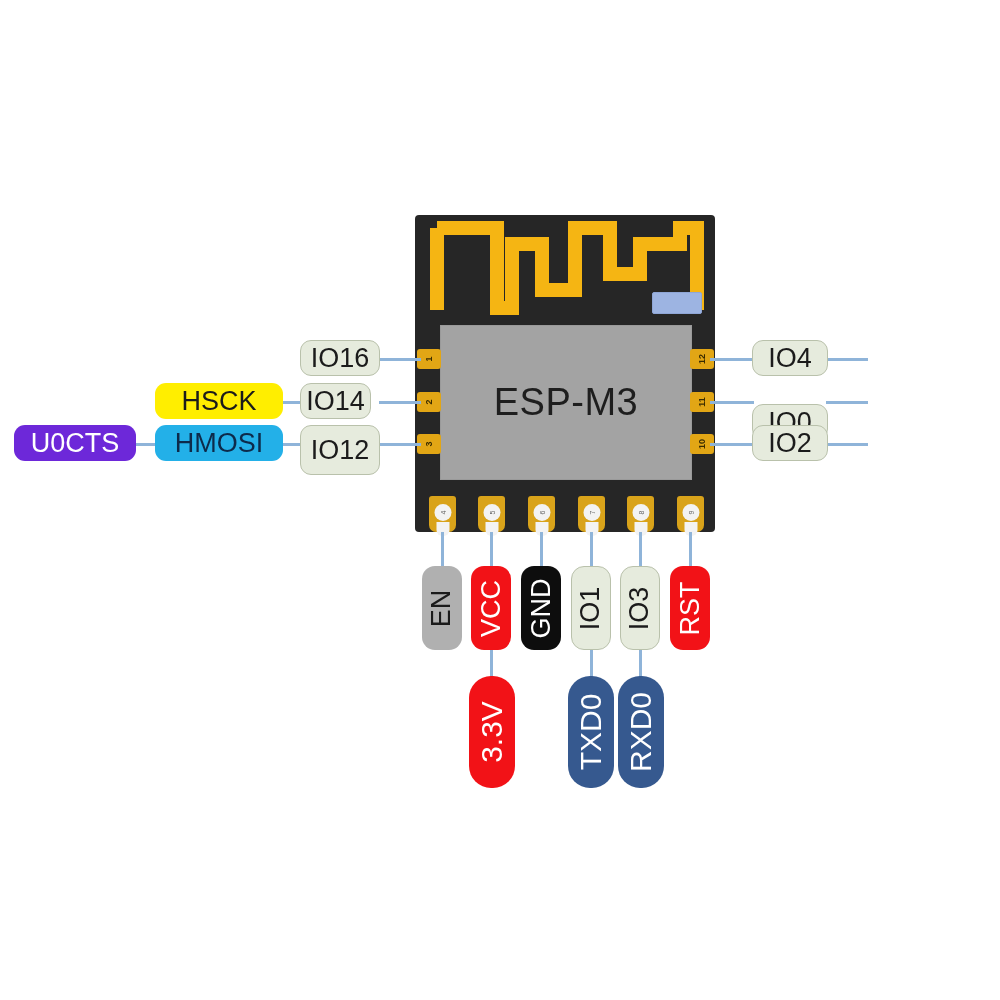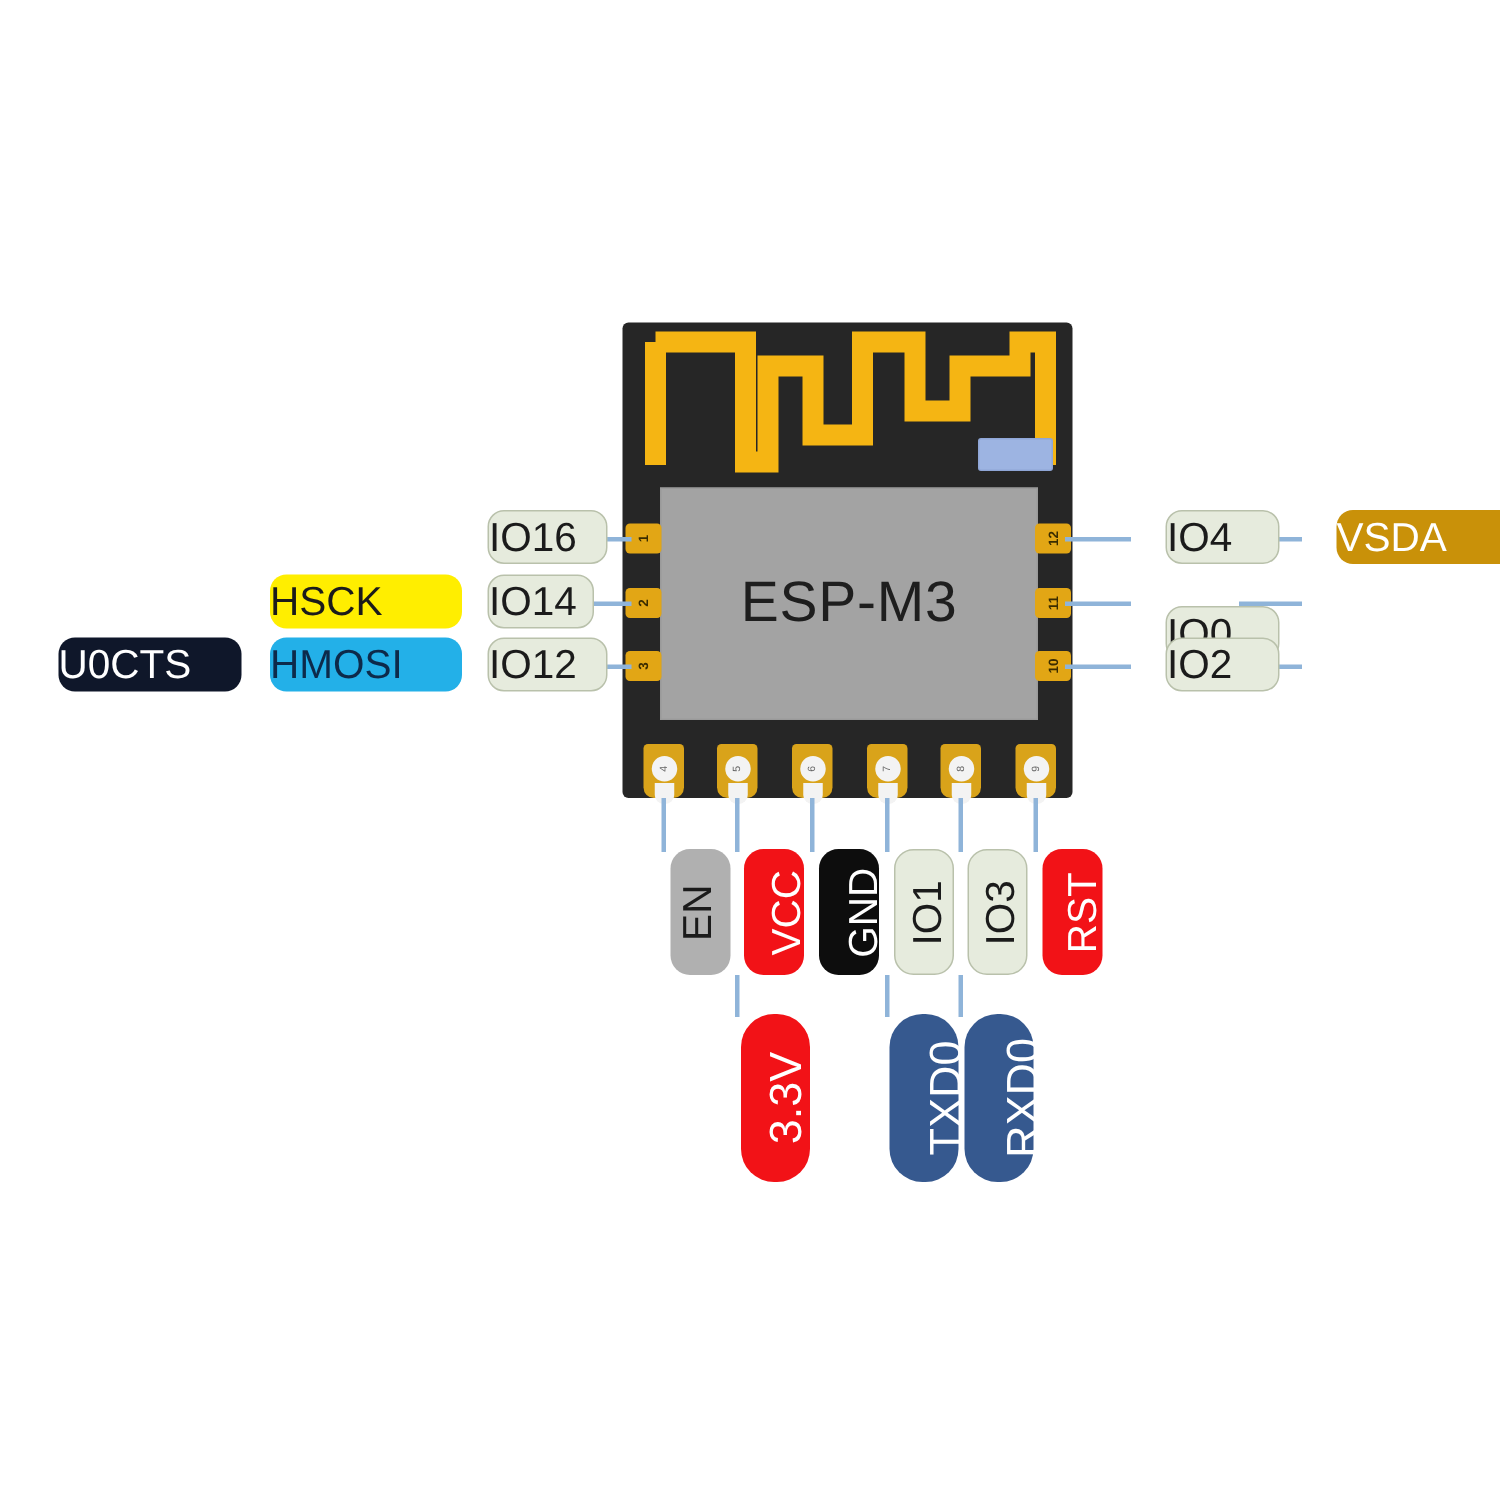--- a/index.html
+++ b/index.html
@@ -73,25 +73,24 @@
   }
 
   
   .line-h{position:absolute;height:3px;background:#8fb4d9;}
   .line-v{position:absolute;width:3px;background:#8fb4d9;}
 
   
   .pill{
     position:absolute;
     border-radius:11px;
-    display:flex;align-items:center;
+    display:flex;align-items:center;justify-content:center;
     box-sizing:border-box;
     white-space:nowrap;
     line-height:1;
-    margin-left:25px;
   }
   .pill.h{font-size:27px;}
   .pill.v{font-size:27px;border-radius:13px;}
   .pill.v > span{
     transform:rotate(-90deg);
     display:block;
     white-space:nowrap;
   }
   .pill.vbig{font-size:30px;border-radius:22px;}
   .pill.vbig > span{transform:rotate(-90deg);display:block;white-space:nowrap;}
@@ -184,31 +183,31 @@
   <div class="line-h" style="left:272px;top:401px;width:34px;"></div>
   <div class="line-h" style="left:272px;top:443px;width:34px;"></div>
   <div class="line-h" style="left:128px;top:443px;width:32px;"></div>
 
   <div class="pill h io-pill" style="left:300px;top:340px;width:80px;height:36px;">
     <span>IO16</span>
   </div>
   <div class="pill h io-pill" style="left:300px;top:383px;width:71px;height:36px;">
     <span>IO14</span>
   </div>
-  <div class="pill h io-pill" style="left:300px;top:425px;width:80px;height:36px;">
+  <div class="pill h io-pill" style="left:300px;top:425px;width:80px;height:50px;">
     <span>IO12</span>
   </div>
 
   <div class="pill h" style="left:155px;top:383px;width:128px;height:36px;background:#ffee00;color:#1b1b1b;">
     <span>HSCK</span>
   </div>
   <div class="pill h" style="left:155px;top:425px;width:128px;height:36px;background:#23b0e8;color:#0d2a4a;">
     <span>HMOSI</span>
   </div>
-  <div class="pill h" style="left:14px;top:425px;width:122px;height:36px;background:#0f172a;color:#ffffff;">
+  <div class="pill h" style="left:14px;top:425px;width:122px;height:36px;background:#6d28d9;color:#ffffff;">
     <span>U0CTS</span>
   </div>
 
   <div class="line-h" style="left:710px;top:358px;width:44px;"></div>
   <div class="line-h" style="left:710px;top:401px;width:44px;"></div>
   <div class="line-h" style="left:710px;top:443px;width:44px;"></div>
 
   <div class="line-h" style="left:826px;top:358px;width:42px;"></div>
   <div class="line-h" style="left:826px;top:401px;width:42px;"></div>
   <div class="line-h" style="left:826px;top:443px;width:42px;"></div>
@@ -216,23 +215,20 @@
   <div class="pill h io-pill" style="left:752px;top:340px;width:76px;height:36px;">
     <span>IO4</span>
   </div>
   <div class="pill h io-pill" style="left:752px;top:404px;width:76px;height:36px;">
     <span>IO0</span>
   </div>
   <div class="pill h io-pill" style="left:752px;top:425px;width:76px;height:36px;">
     <span>IO2</span>
   </div>
 
-  <div class="pill h" style="left:866px;top:340px;width:122px;height:36px;background:#c99109;color:#ffffff;">
-    <span>VSDA</span>
-  </div>
 
   <div class="line-v" style="left:441px;top:532px;width:3px;height:36px;"></div>
   <div class="line-v" style="left:490px;top:532px;width:3px;height:36px;"></div>
   <div class="line-v" style="left:540px;top:532px;width:3px;height:36px;"></div>
   <div class="line-v" style="left:590px;top:532px;width:3px;height:36px;"></div>
   <div class="line-v" style="left:639px;top:532px;width:3px;height:36px;"></div>
   <div class="line-v" style="left:689px;top:532px;width:3px;height:36px;"></div>
 
   <div class="pill v" style="left:422px;top:566px;width:40px;height:84px;background:#b0b0b0;color:#1b1b1b;">
     <span>EN</span>

